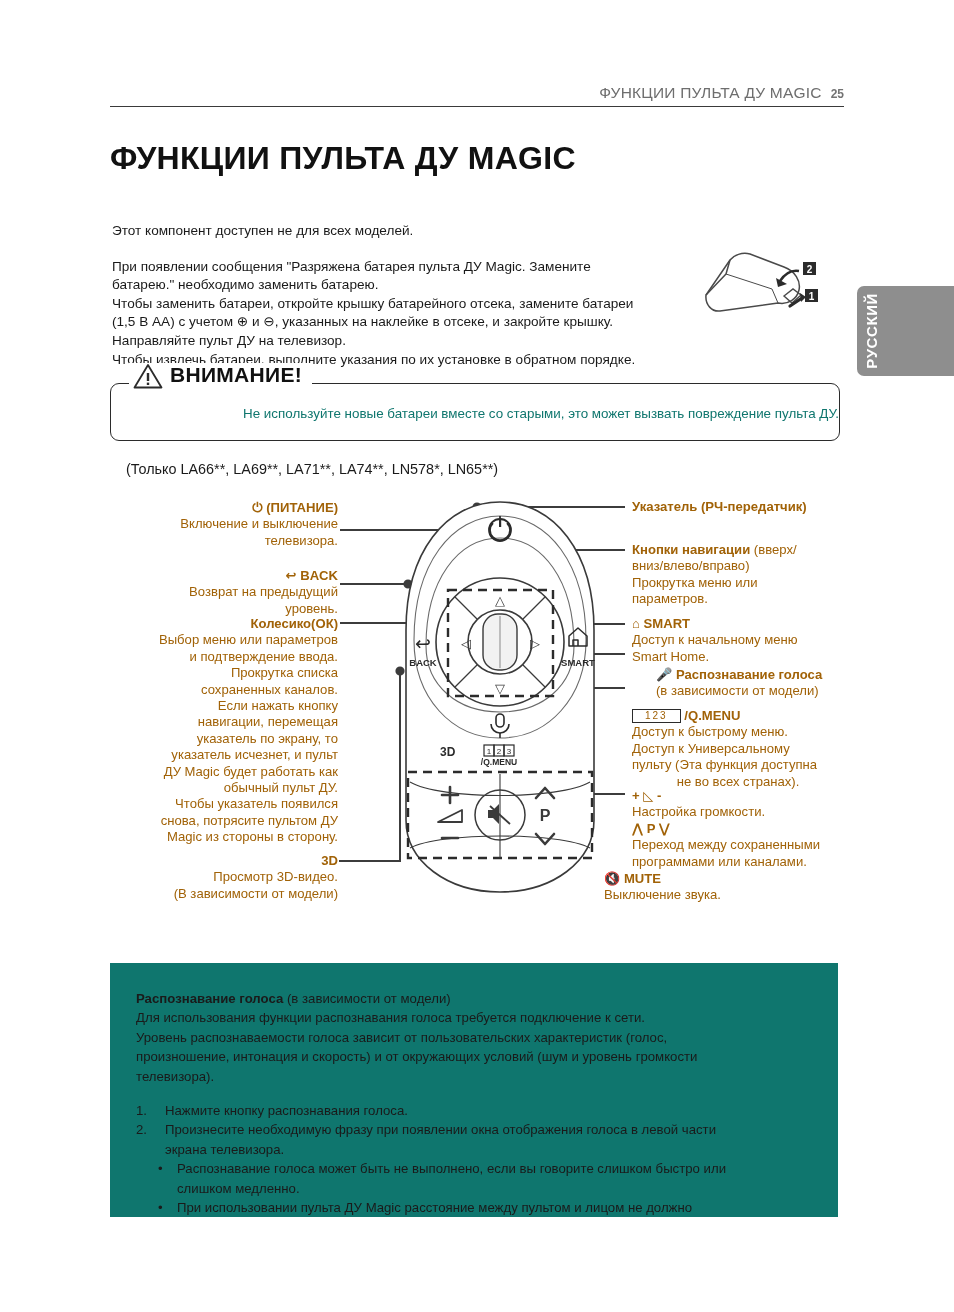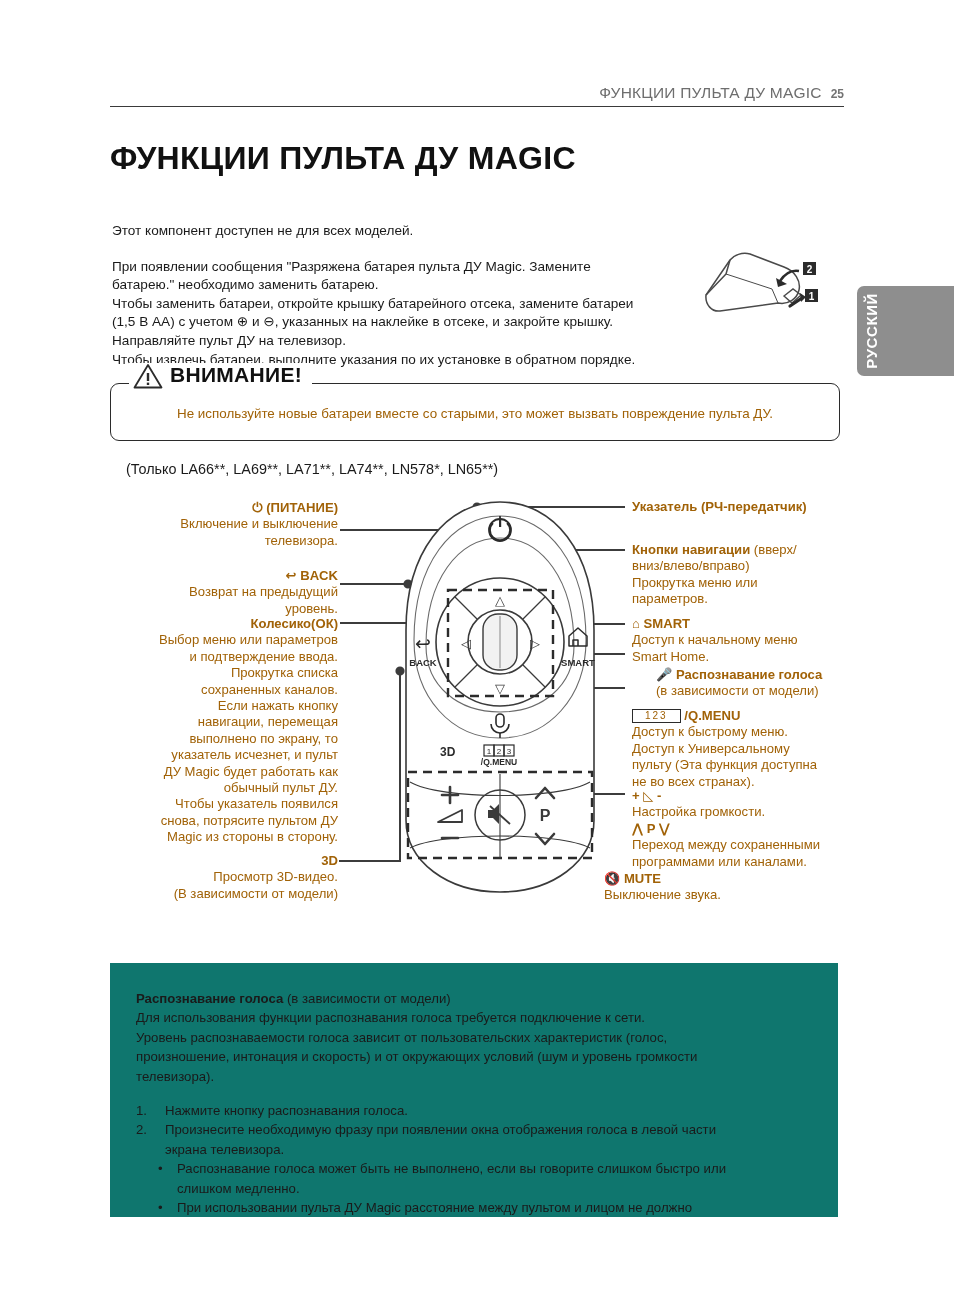--- a/index.html
+++ b/index.html
@@ -38,22 +38,22 @@
                 font-size:15px;font-weight:bold;letter-spacing:.6px;
                 writing-mode:vertical-rl;transform:rotate(180deg);
                 transform-origin:center;}
 
   
   .caution{position:absolute;left:110px;top:383px;width:728px;height:56px;
            border:1.6px solid #2b2b2b;border-radius:9px;}
   .caution-legend{position:absolute;left:18px;top:-21px;background:#fff;
                   padding:0 10px 0 4px;display:flex;align-items:flex-start;gap:7px;}
   .caution-legend .txt{font-size:21px;font-weight:bold;color:#111;letter-spacing:.3px;}
-  .caution-body{position:absolute;left:0;right:0;top:22px;text-align:center;
-                font-size:13.4px;color:#a16207;}
+  .caution-body{position:absolute;left:0;right:0;top:22px;text-align:right;
+                font-size:13.4px;color:#0f766e;}
 
   
   .models{position:absolute;left:126px;top:461px;font-size:14.4px;color:#1a1a1a;}
 
   
   .diagram{position:absolute;left:0;top:490px;width:954px;height:450px;}
   .lbl{position:absolute;font-size:13.1px;line-height:16.4px;color:#a16207;}
   .lbl b{font-weight:bold;}
   .lbl.r{text-align:right;}
   .lbl.l{text-align:left;}
@@ -311,21 +311,21 @@
     </div>
 
     <div class="lbl r" style="left:104px;top:126px;width:234px;">
       <div><b>Колесико(ОК)</b></div>
       <div>Выбор меню или параметров</div>
       <div>и подтверждение ввода.</div>
       <div>Прокрутка списка</div>
       <div>сохраненных каналов.</div>
       <div>Если нажать кнопку</div>
       <div>навигации, перемещая</div>
-      <div>выполнено по экрану, то</div>
+      <div>указатель по экрану, то</div>
       <div>указатель исчезнет, и пульт</div>
       <div>ДУ Magic будет работать как</div>
       <div>обычный пульт ДУ.</div>
       <div>Чтобы указатель появился</div>
       <div>снова, потрясите пультом ДУ</div>
       <div>Magic из стороны в сторону.</div>
     </div>
 
     <div class="lbl r" style="left:104px;top:363px;width:234px;">
       <div><b>3D</b></div>
@@ -359,21 +359,21 @@
 
     <div class="lbl l" style="left:632px;top:218px;width:300px;">
       <div>
         <span style="display:inline-block;border:1px solid #2b2b2b;font-size:10px;
                      padding:0 12px;line-height:12px;letter-spacing:2px;vertical-align:1px;">123</span>
         <b>/Q.MENU</b>
       </div>
       <div>Доступ к быстрому меню.</div>
       <div>Доступ к Универсальному</div>
       <div>пульту  (Эта функция доступна</div>
-      <div style="text-align:left;width:212px;">не во всех странах).</div>
+      <div style="text-align:center;width:212px;">не во всех странах).</div>
     </div>
 
     <div class="lbl l" style="left:632px;top:298px;width:300px;">
       <div><b>+ ◺ -</b></div>
       <div>Настройка громкости.</div>
     </div>
 
     <div class="lbl l" style="left:632px;top:331px;width:300px;">
       <div><b>⋀ P ⋁</b></div>
       <div>Переход между сохраненными</div>

